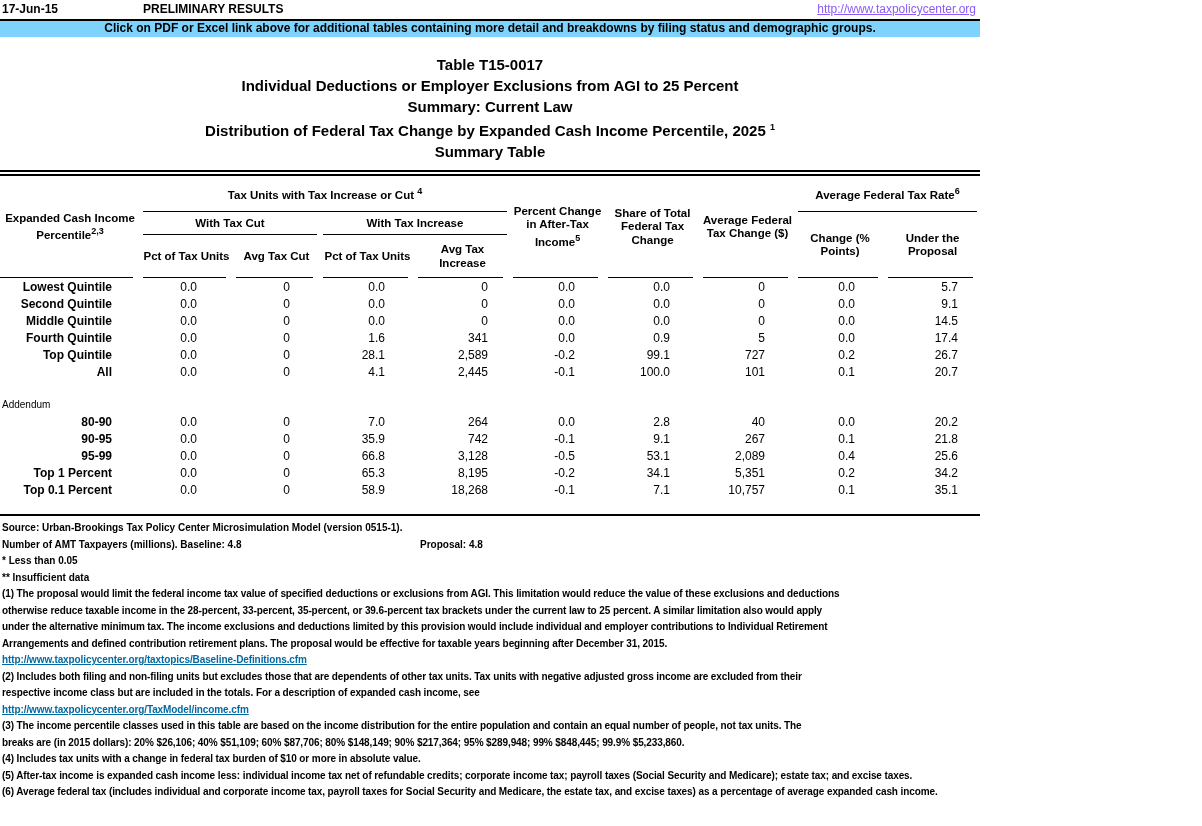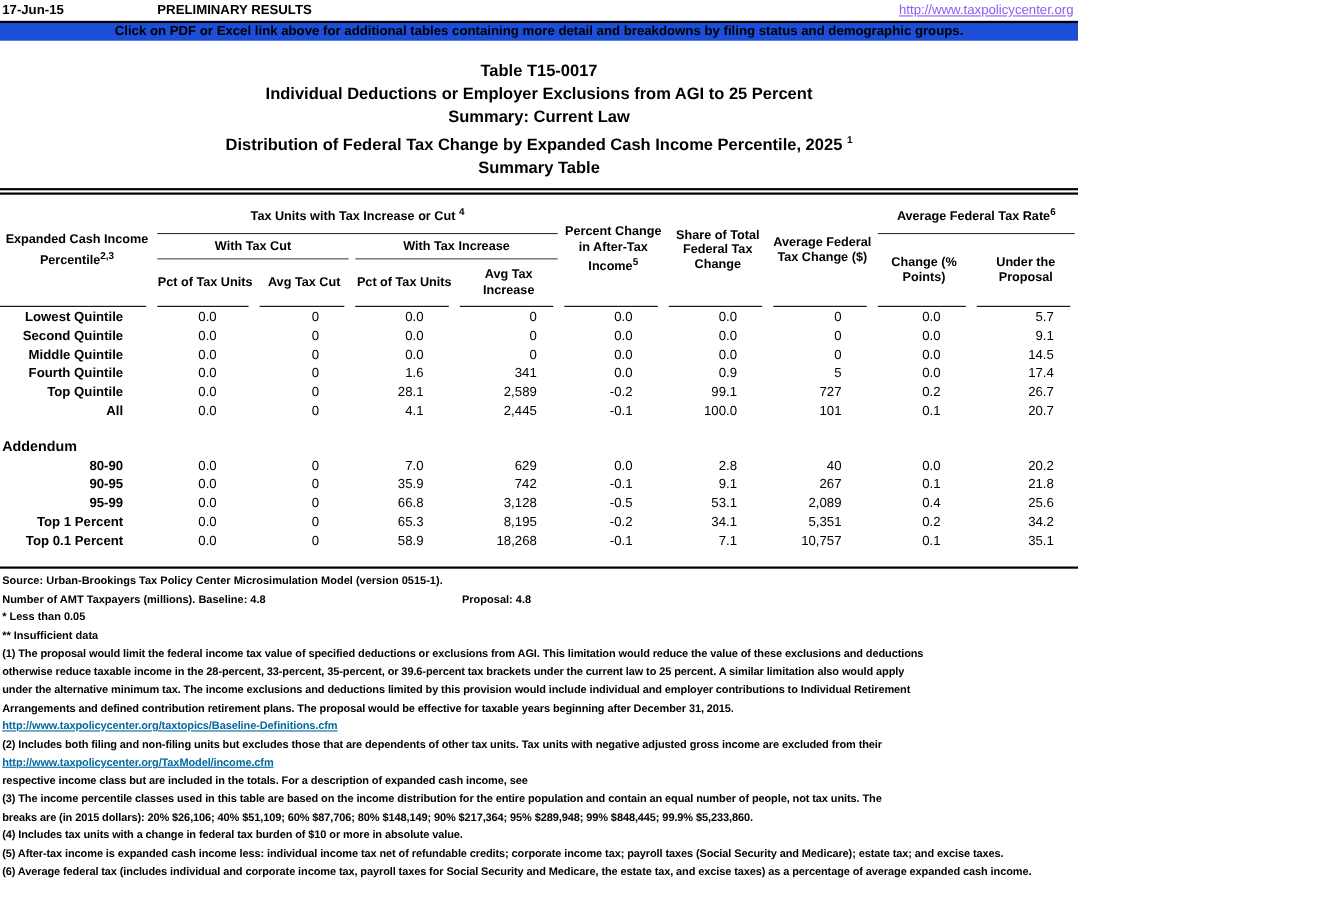--- a/index.html
+++ b/index.html
@@ -6,21 +6,21 @@
   .page{position:relative;width:1202px;height:826px;background:#fff;color:#000;
         font-family:"Liberation Sans",sans-serif;overflow:hidden;}
 
   
   .topbar{position:relative;width:980px;height:19px;font-size:12px;}
   .tb-date{position:absolute;left:2px;top:2px;font-weight:bold;}
   .tb-prelim{position:absolute;left:143px;top:2px;font-weight:bold;}
   .tb-link{position:absolute;right:4px;top:2px;color:#8b5cf6;text-decoration:underline;cursor:pointer;}
 
   
-  .banner{width:980px;height:18px;box-sizing:border-box;background:#1d4ed8;
+  .banner{width:980px;height:18px;box-sizing:border-box;background:#7dd3fc;
           border-top:2px solid #000;text-align:center;font-size:12px;font-weight:bold;
           line-height:15px;color:#000;}
 
   
   .titles{width:980px;margin-top:17px;text-align:center;font-weight:bold;}
   .tline{font-size:15px;line-height:21px;}
   sup{font-size:9px;}
 
   
   .tablewrap{width:980px;margin-top:8px;}
@@ -37,21 +37,21 @@
   thead th.leaf::after{content:"";position:absolute;left:3px;right:7px;bottom:0;
            border-bottom:1.5px solid #000;}
   thead th.firstcol::after{left:0;right:7px;}
 
   tbody tr{height:17px;}
   tbody th.rlabel{font-weight:bold;font-size:12px;text-align:right;padding-right:28px;white-space:nowrap;}
   tbody td{font-size:12px;text-align:right;padding-right:30px;white-space:nowrap;}
   tbody td.c1{padding-right:36px;}
   tbody td.c4,tbody td.c9{padding-right:22px;}
   tr.spacer{height:16px;}
-  th.addendum{font-weight:bold;font-size:13px;text-align:left;padding-left:2px;}
+  th.addendum{font-weight:normal;font-size:10px;text-align:left;padding-left:2px;}
   .botline{width:980px;border-top:2px solid #000;margin-top:16px;}
 
   
   .footer{margin-top:4px;font-size:10px;line-height:16.5px;font-weight:bold;}
   .footer .fline{padding-left:2px;white-space:nowrap;}
   .amt{position:relative;}
   .proposal{position:absolute;left:420px;top:0;}
   .note{padding-left:2px;white-space:nowrap;letter-spacing:-0.1px;}
   .linkline{color:#0369a1;text-decoration:underline;cursor:pointer;}
 </style>
@@ -218,21 +218,21 @@
             <td colspan="10"></td>
           </tr>
           <tr>
             <th class="addendum" colspan="10">Addendum</th>
           </tr>
           <tr>
             <th class="rlabel">80-90</th>
             <td class="c1">0.0</td>
             <td class="c2">0</td>
             <td class="c3">7.0</td>
-            <td class="c4">629</td>
+            <td class="c4">264</td>
             <td class="c5">0.0</td>
             <td class="c6">2.8</td>
             <td class="c7">40</td>
             <td class="c8">0.0</td>
             <td class="c9">20.2</td>
           </tr>
           <tr>
             <th class="rlabel">90-95</th>
             <td class="c1">0.0</td>
             <td class="c2">0</td>
@@ -293,22 +293,22 @@
     </div>
     <div class="fline">* Less than 0.05</div>
     <div class="fline">** Insufficient data</div>
     <div id="notes">
         <div class="note">(1) The proposal would limit the federal income tax value of specified deductions or exclusions from AGI. This limitation would reduce the value of these exclusions and deductions</div>
         <div class="note">otherwise reduce taxable income in the 28-percent,  33-percent, 35-percent, or 39.6-percent tax brackets under the current law to 25 percent. A similar limitation also would apply</div>
         <div class="note">under the alternative minimum tax. The income exclusions and deductions limited by this provision would include individual and employer contributions to Individual Retirement</div>
         <div class="note">Arrangements and defined contribution retirement plans. The proposal would be effective for taxable years beginning after December 31, 2015.</div>
         <div class="note linkline">http://www.taxpolicycenter.org/taxtopics/Baseline-Definitions.cfm</div>
         <div class="note">(2) Includes both filing and non-filing units but excludes those that are dependents of other tax units. Tax units with negative adjusted gross income are excluded from their</div>
+        <div class="note">respective income class but are included in the totals. For a description of expanded cash income, see</div>
         <div class="note linkline">http://www.taxpolicycenter.org/TaxModel/income.cfm</div>
-        <div class="note">respective income class but are included in the totals. For a description of expanded cash income, see</div>
         <div class="note">(3) The income percentile classes used in this table are based on the income distribution for the entire population and contain an equal number of people, not tax units. The</div>
         <div class="note">breaks are (in 2015 dollars): 20% $26,106; 40% $51,109; 60% $87,706; 80% $148,149; 90% $217,364; 95% $289,948; 99% $848,445; 99.9% $5,233,860.</div>
         <div class="note">(4) Includes tax units with a change in federal tax burden of $10 or more in absolute value.</div>
         <div class="note">(5) After-tax income is expanded cash income less: individual income tax net of refundable credits; corporate income tax; payroll taxes (Social Security and Medicare); estate tax; and excise taxes.</div>
         <div class="note">(6) Average federal tax (includes individual and corporate income tax, payroll taxes for Social Security and Medicare, the estate tax, and excise taxes) as a percentage of average expanded cash income.</div>
       </div>
   </div>
 
 </div>
 

